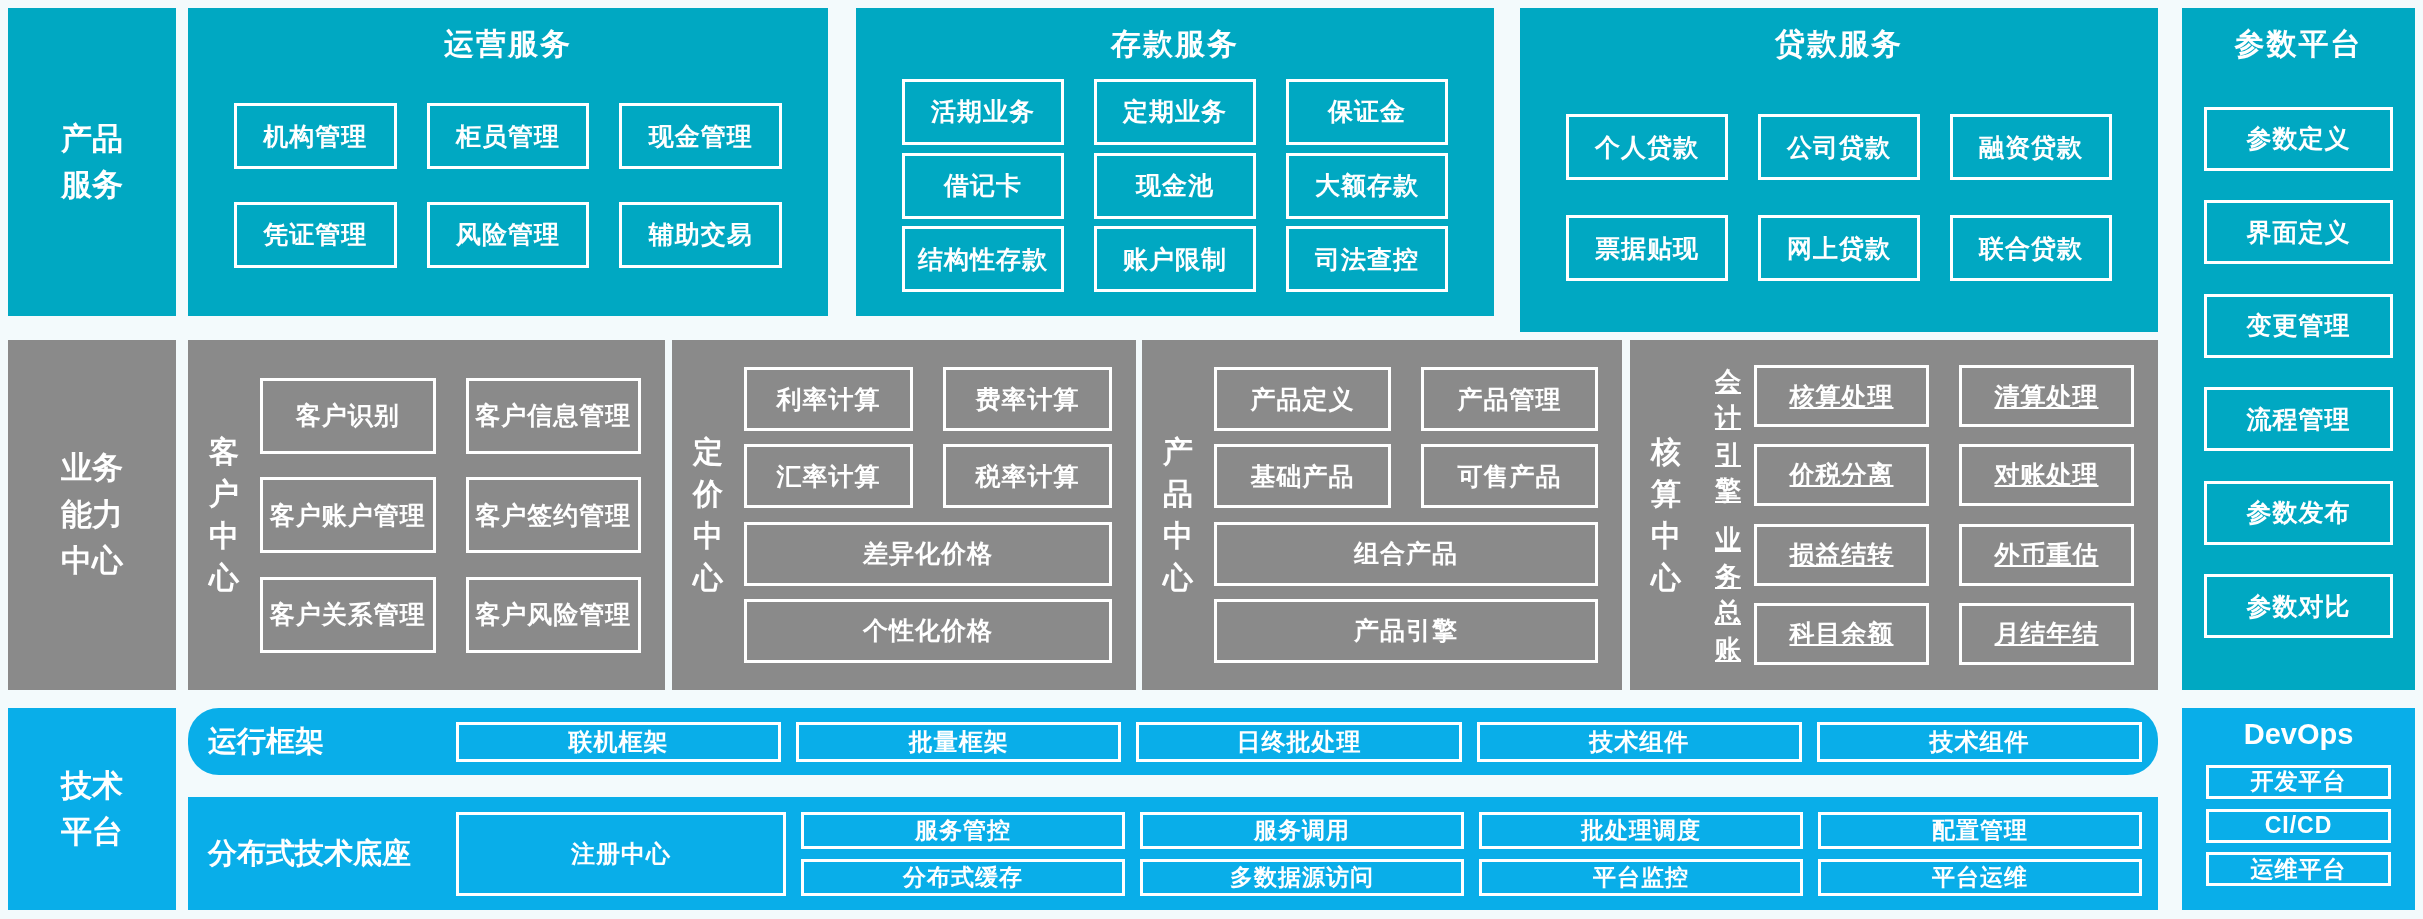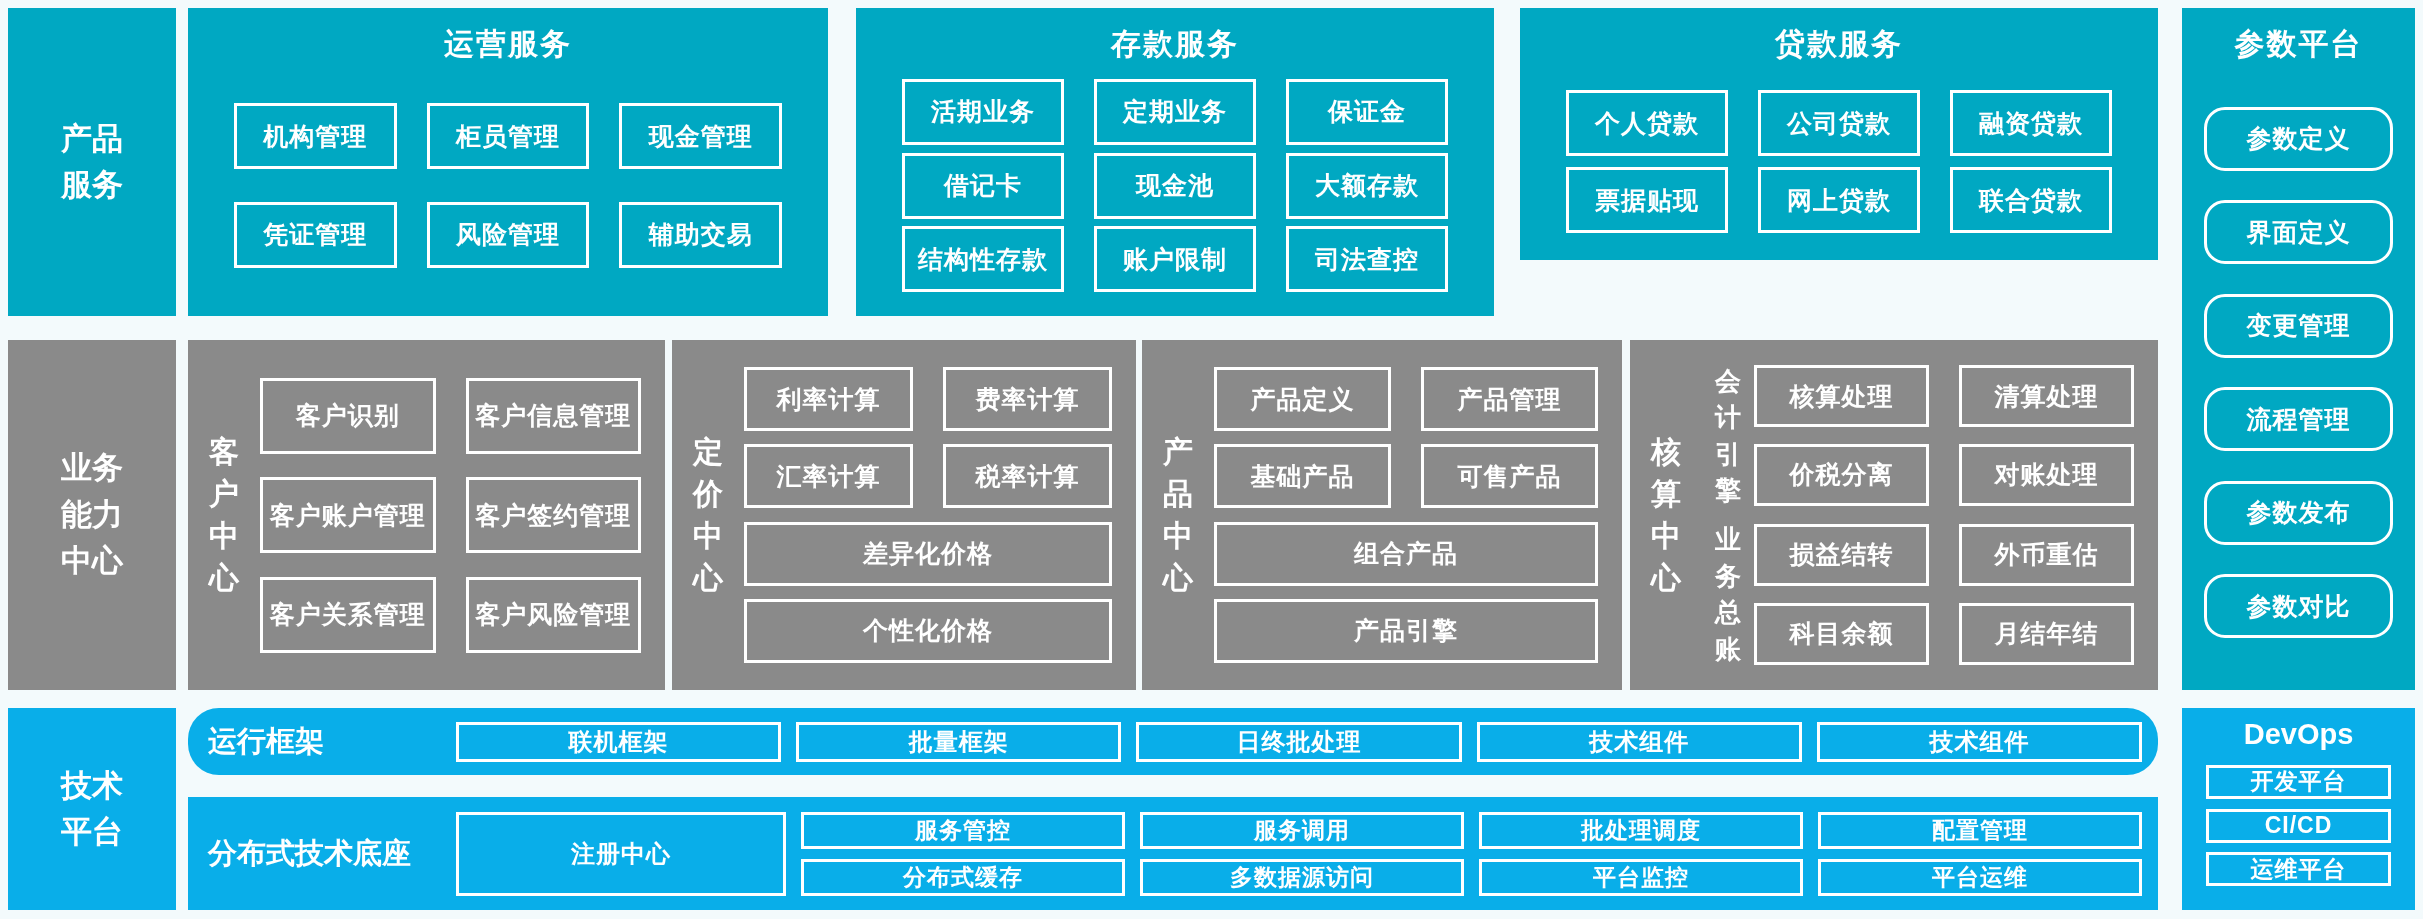--- a/index.html
+++ b/index.html
@@ -29,39 +29,39 @@
   .brow{display:flex;justify-content:center;gap:30px;}
   .box{
     border:3px solid var(--box_border);height:66px;flex:1;
     display:flex;align-items:center;justify-content:center;
     font-size:25px;letter-spacing:1px;text-align:center;
   }
 
   
   .sec-operations{left:188px;top:8px;width:640px;height:308px;}
   .sec-deposit{left:856px;top:8px;width:638px;height:308px;}
-  .sec-loan{left:1520px;top:8px;width:638px;height:252px;gap:8px;}
+  .sec-loan{left:1520px;top:8px;width:638px;height:324px;gap:8px;}
 
   
   .sec-params{left:2182px;top:8px;width:233px;height:682px;}
   .param-boxes{flex:1;display:flex;flex-direction:column;justify-content:space-evenly;padding:12px 22px 22px;}
-  .sec-params .box{flex:0 0 64px;height:64px;border-radius:21px;}
+  .sec-params .box{flex:0 0 64px;height:64px;}
 
   
   .mid{flex-direction:row;}
   .vlabel{width:72px;display:flex;align-items:center;justify-content:center;font-size:30px;}
   .vlabel span{display:block;width:1em;text-align:center;line-height:1.4;}
   .mid .rows{padding:14px 24px 14px 0;}
   .sec-customer{left:188px;top:340px;width:477px;height:350px;}
   .sec-customer .box{height:76px;}
   .sec-pricing{left:672px;top:340px;width:464px;height:350px;}
   .sec-product{left:1142px;top:340px;width:480px;height:350px;}
   .four-rows .box{height:64px;}
   .sec-accounting{left:1630px;top:340px;width:528px;height:350px;}
-  .acct-groups{flex:1;display:flex;flex-direction:column;justify-content:space-evenly;padding:10px 24px 10px 0;}
+  .acct-groups{flex:1;display:flex;flex-direction:column;justify-content:space-evenly;padding:10px 24px 10px 0;text-decoration:underline;}
   .acct-group{display:flex;}
   .acct-group .vlabel{width:52px;font-size:26px;}
   .acct-group .rows{flex:1;display:flex;flex-direction:column;gap:14px;padding:0;}
   .acct-group .box{height:62px;}
 
   
   .band{display:flex;align-items:center;}
   .row-runtime{left:188px;top:708px;width:1970px;height:67px;border-radius:31px;}
   .row-distributed{left:188px;top:797px;width:1970px;height:113px;}
   .band-label{width:268px;padding-left:20px;font-size:29px;flex:0 0 268px;}

